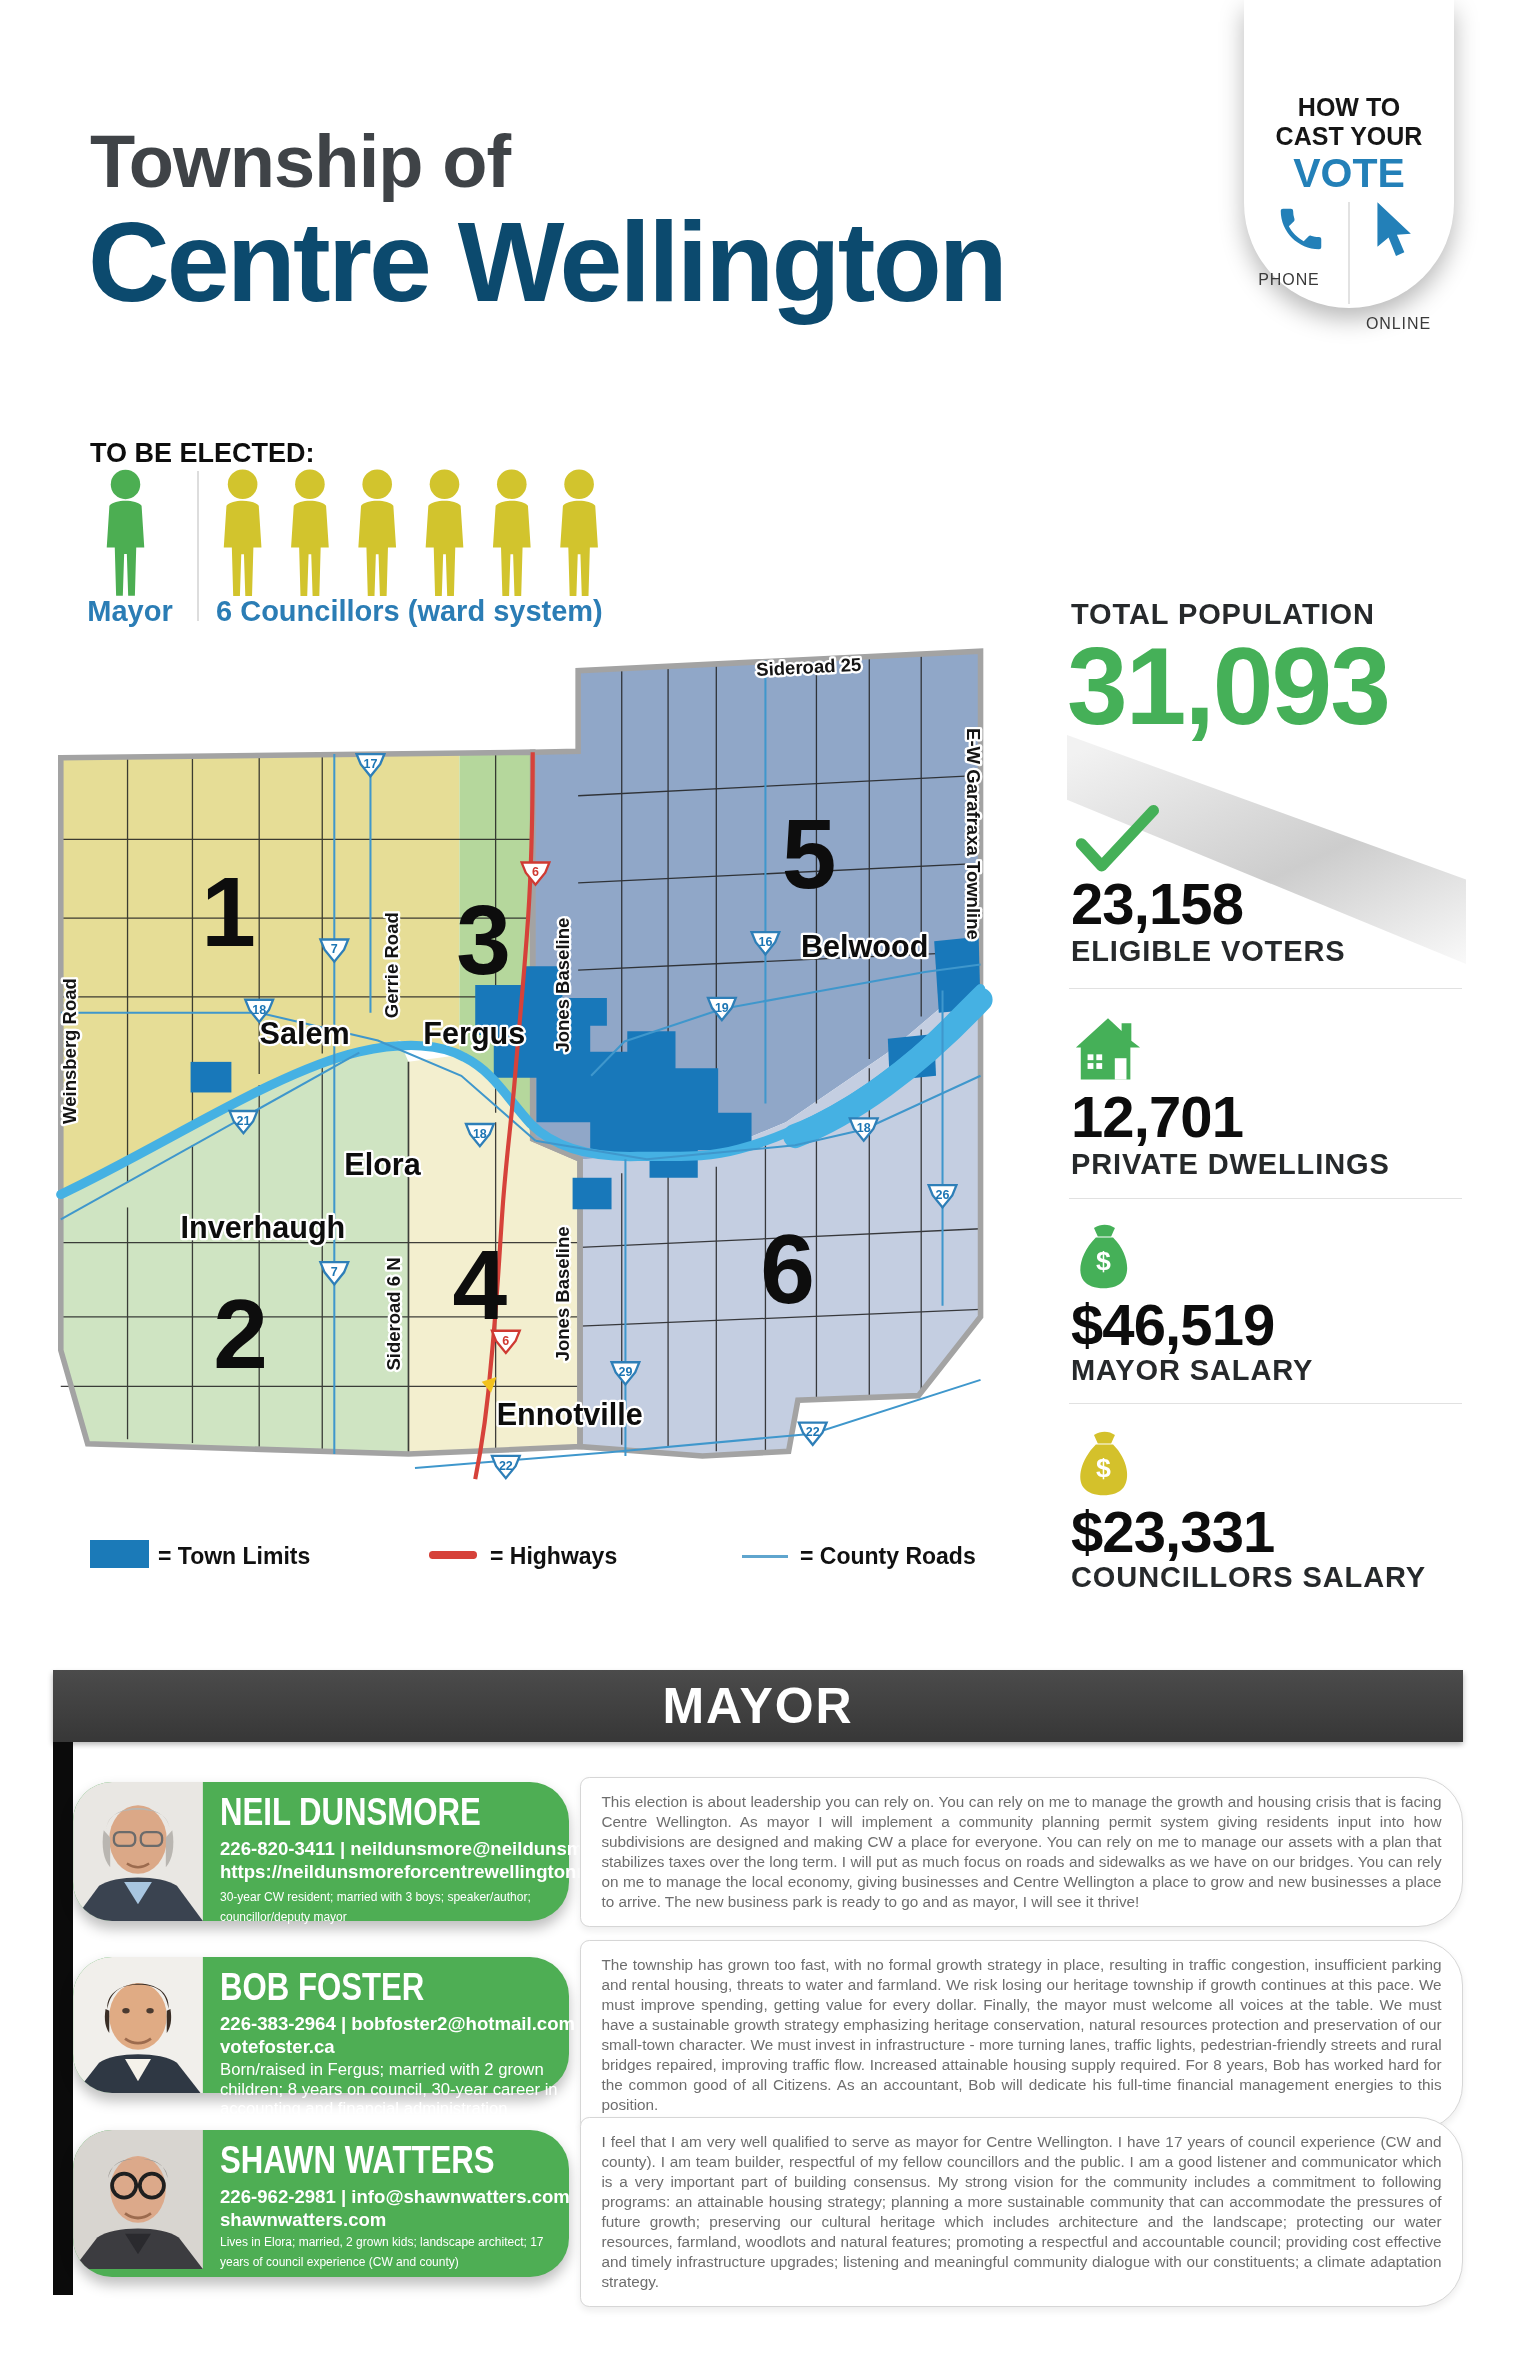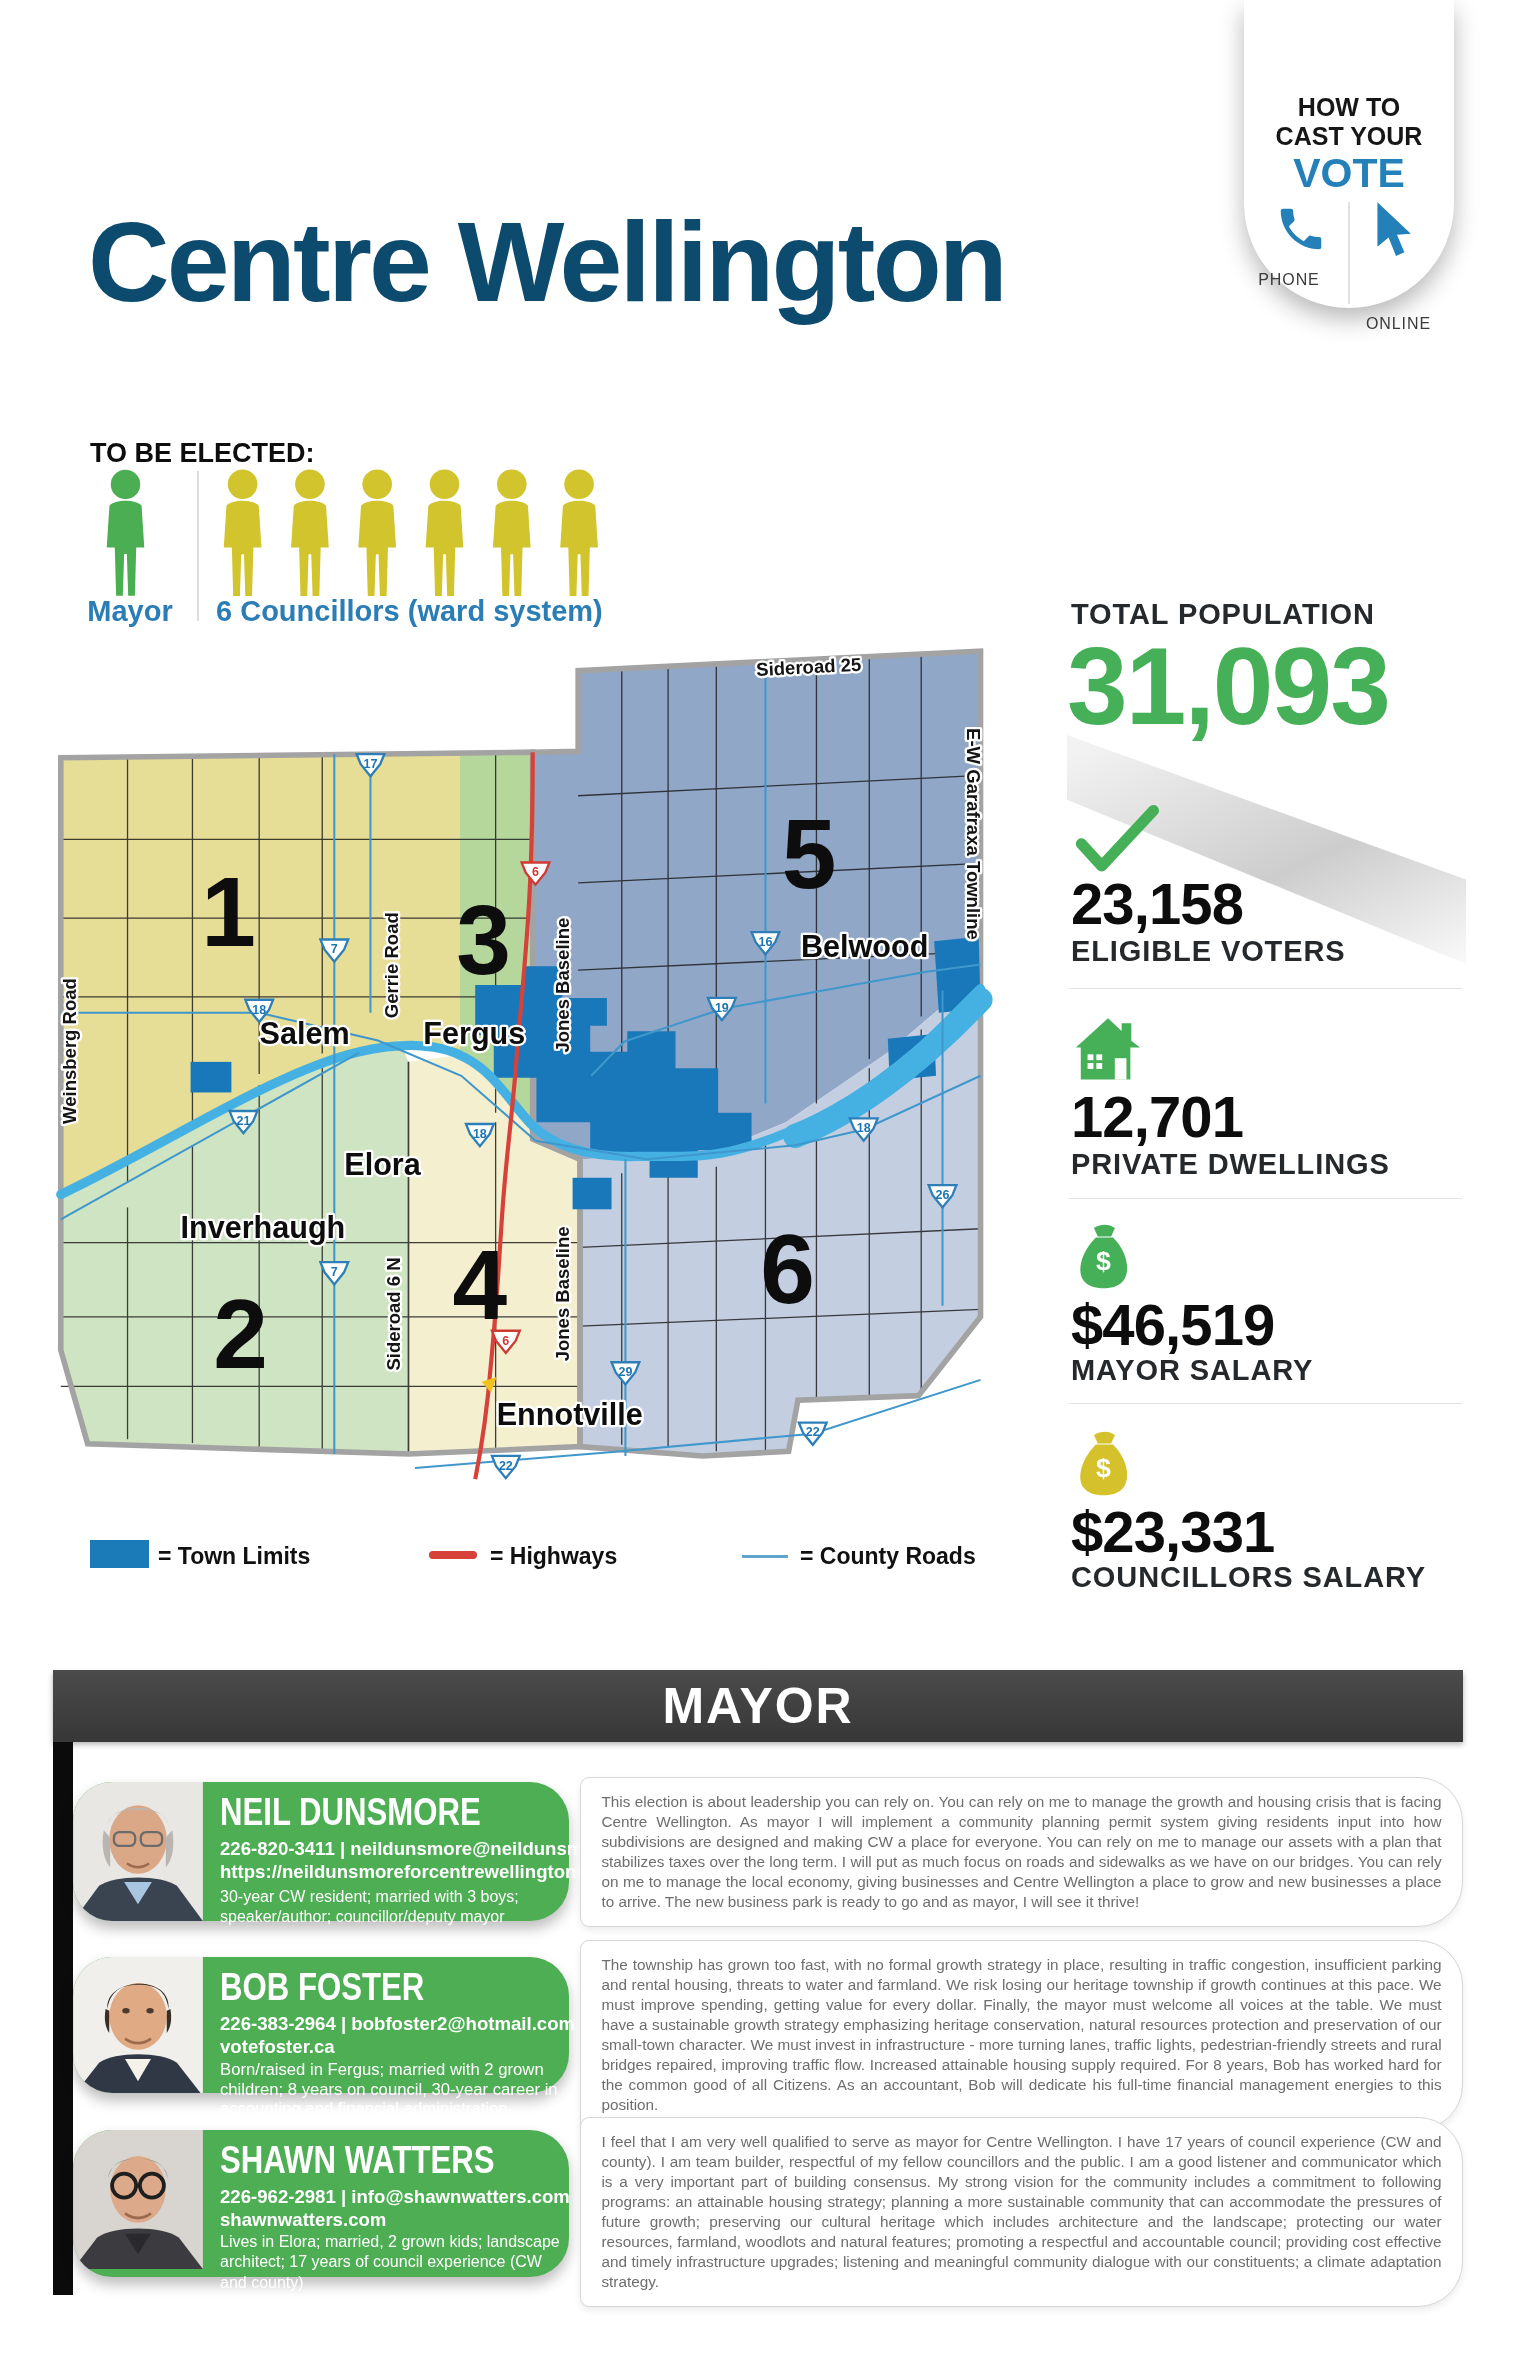--- a/index.html
+++ b/index.html
@@ -49,38 +49,39 @@
   .mayor-band span{color:#fff;font-size:50px;font-weight:800;letter-spacing:1.9px;}
   .side-stripe{left:53px;top:1742px;width:20.4px;height:553px;background:#0b0b0b;}
 
   .cand-card{left:73px;width:496px;background:#4eae54;border-radius:39px;
      box-shadow:0 7.4px 13px rgba(0,0,0,.25);}
   .cand-photo{position:absolute;left:0;top:0;height:100%;width:130px;border-radius:39px 0 0 39px;overflow:hidden;}
   .cand-name{position:absolute;left:147px;top:9.3px;font-size:38px;font-weight:800;color:#fff;
      white-space:nowrap;transform:scaleX(.82);transform-origin:left;}
   .cand-contact{position:absolute;left:147px;top:56px;font-size:18.6px;font-weight:700;color:#fff;white-space:nowrap;}
   .cand-site{position:absolute;left:147px;top:79px;font-size:18.6px;font-weight:700;color:#fff;white-space:nowrap;}
-  .cand-bio{position:absolute;left:147px;font-size:16px;font-weight:400;color:#fff;line-height:20.4px;width:343px;}
+  .cand-bio{position:absolute;left:147px;font-size:12px;font-weight:400;color:#fff;line-height:20.4px;width:343px;}
   .cand-statement{left:580px;width:883px;background:#fff;border:0.9px solid #d6d6d6;
      border-radius:9.3px 45px 45px 9.3px;box-shadow:0 3.7px 7.4px rgba(0,0,0,.07);
      padding:14px 20.4px;box-sizing:border-box;font-size:15.3px;line-height:20px;color:#6e6e6e;text-align:justify;}
 
   svg text{font-family:"Liberation Sans", sans-serif;}
   .halo{paint-order:stroke;stroke:#ffffff;stroke-width:5px;stroke-linejoin:round;}
   .tl{font-size:33px;font-weight:800;fill:#0d0d0d;}
   .rl{font-size:20px;font-weight:700;fill:#141414;}
   .wn{font-size:106px;font-weight:800;fill:#0d0d0d;}
   .shield-num{font-size:13.5px;font-weight:700;fill:#1d76b4;}
   .shield-num.red{fill:#cf3a32;}
 </style>
 </head>
 <body>
 
 <div id="page">
 
+  <div class="abs title1">Township of</div>
   <div class="abs title2">Centre Wellington</div>
 
   <div class="abs vote-badge">
     <div class="vb-l1">HOW TO</div>
     <div class="vb-l2">CAST YOUR</div>
     <div class="vb-l3">VOTE</div>
     <svg class="abs" style="left:30px;top:202px;" width="54" height="54" viewBox="0 0 24 24">
       <path fill="#2380b8" d="M6.6 10.8c1.4 2.8 3.8 5.1 6.6 6.6l2.2-2.2c.3-.3.7-.4 1-.2 1.1.4 2.3.6 3.6.6.6 0 1 .4 1 1V20c0 .6-.4 1-1 1C10.8 21 3 13.2 3 4c0-.6.4-1 1-1h3.5c.6 0 1 .4 1 1 0 1.2.2 2.4.6 3.6.1.3 0 .7-.2 1l-2.3 2.2z"></path>
     </svg>
     <div class="vb-div"></div>

